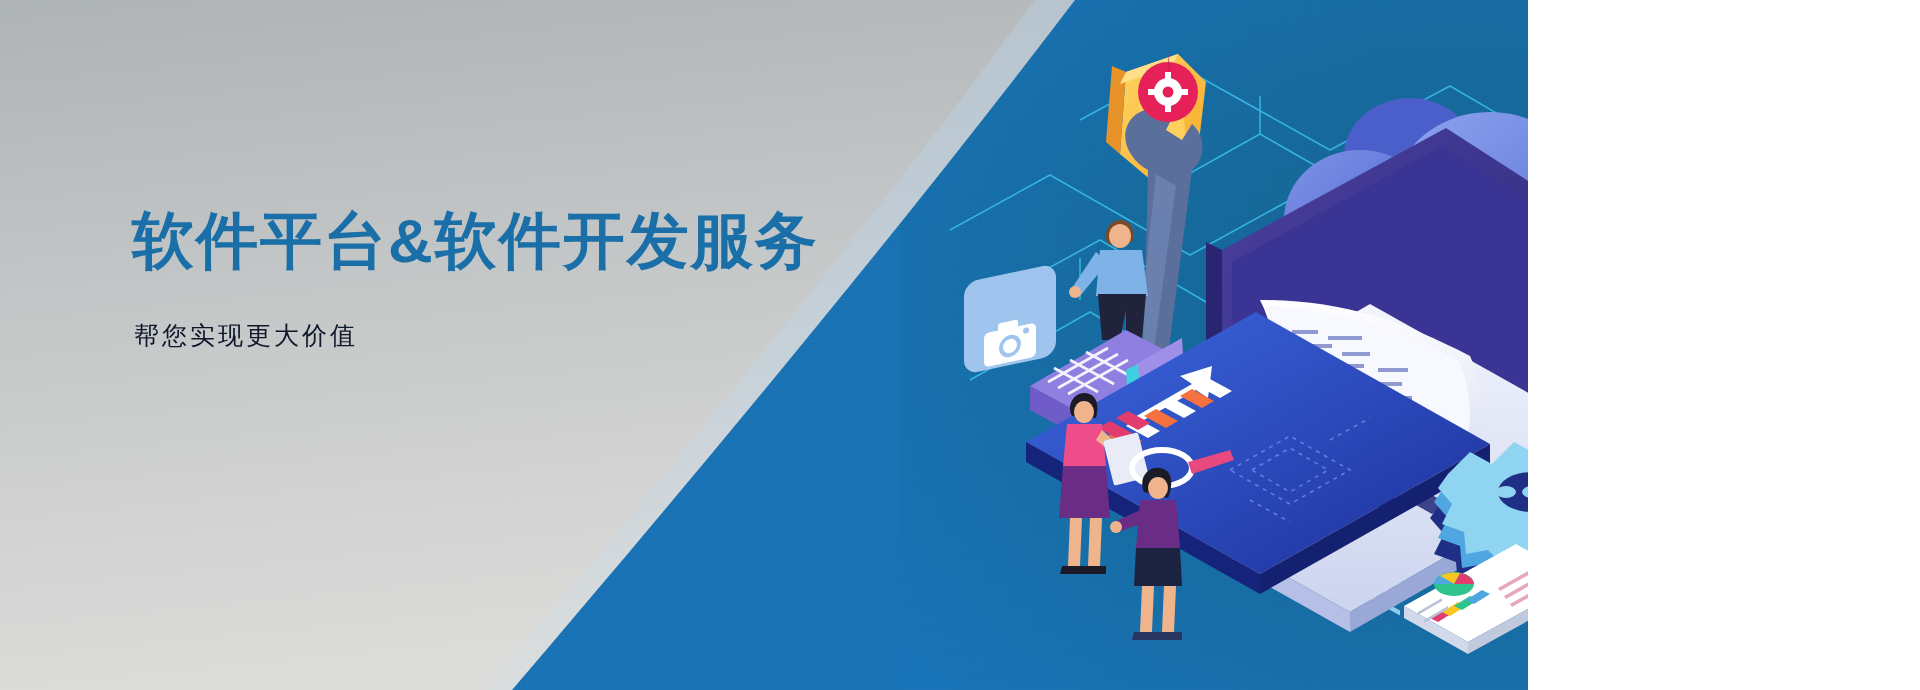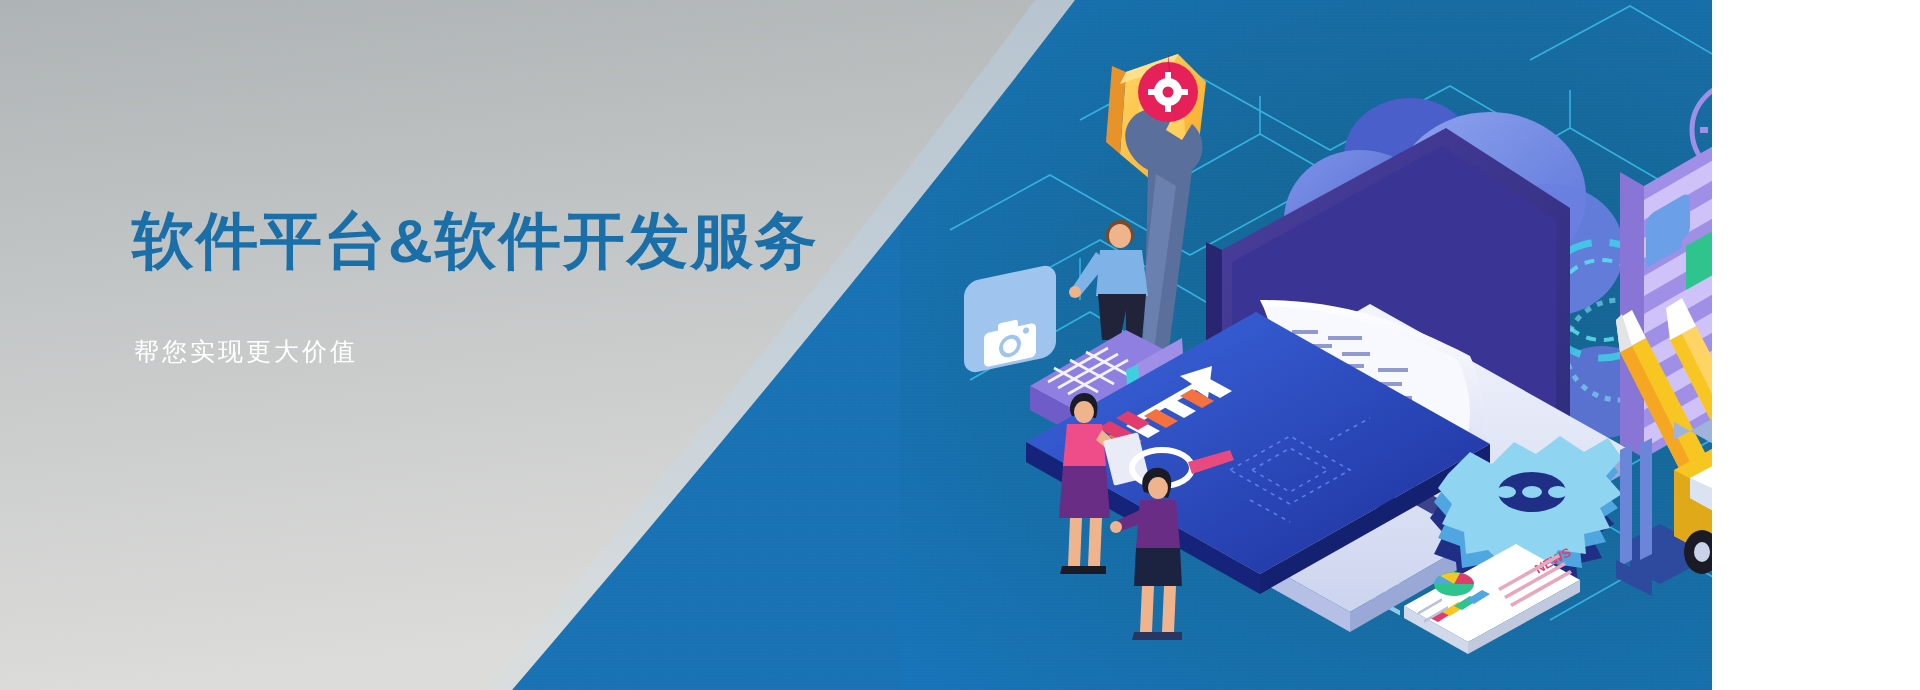--- a/index.html
+++ b/index.html
@@ -1,20 +1,20 @@
 <!DOCTYPE html>
 <html><head>
 <meta charset="utf-8">
 <style>
   html,body{margin:0;padding:0;background:#fff;}
   body{font-family:"Liberation Sans","DejaVu Sans",sans-serif;}
 
   #banner{
     position:relative;
-    width:1712px;height:690px;
+    width:1528px;height:690px;
     overflow:hidden;
     background:#1874b8;
   }
 
   
   .bg-blue{
     position:absolute;inset:0;
     background:linear-gradient(135deg,#1d74b4 0%,#1a72b4 40%,#1773b6 100%);
   }
   .bg-illus-wash{
@@ -35,22 +35,22 @@
   .grey-wrap svg{display:block;width:1920px;height:690px;}
 
   
   .copy{position:absolute;left:132px;top:206px;width:760px;}
   .title{
     font-size:62px;line-height:1.12;font-weight:700;
     color:#1b6fa8;letter-spacing:2px;margin:0;
     white-space:nowrap;
   }
   .subtitle{
-    margin:60px 0 0 2px;
-    font-size:25px;letter-spacing:3px;color:#ffffff;font-weight:400;
+    margin:44px 0 0 2px;
+    font-size:25px;letter-spacing:3px;color:#0f172a;font-weight:400;
   }
 
   
   .illus{position:absolute;left:930px;top:0;width:990px;height:690px;}
   .illus svg{display:block;}
 </style>
 </head>
 <body>
 
 <div id="banner">

